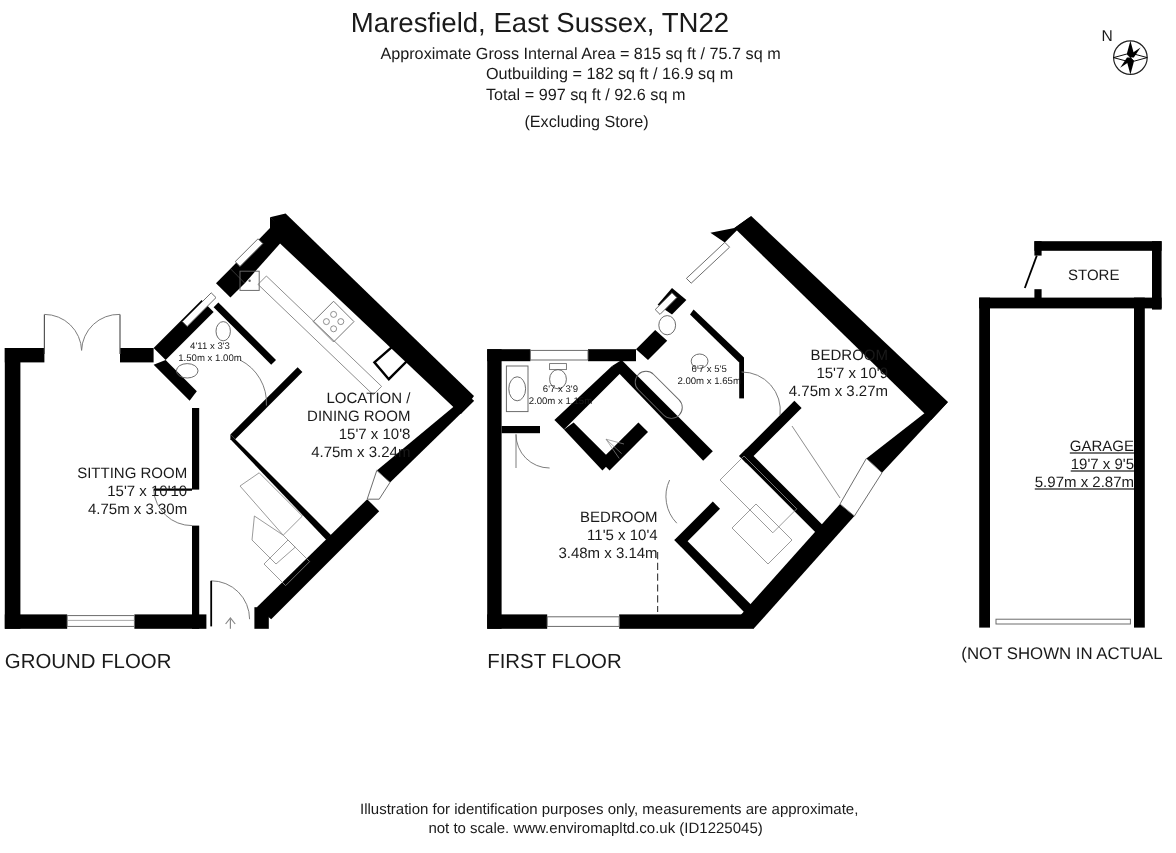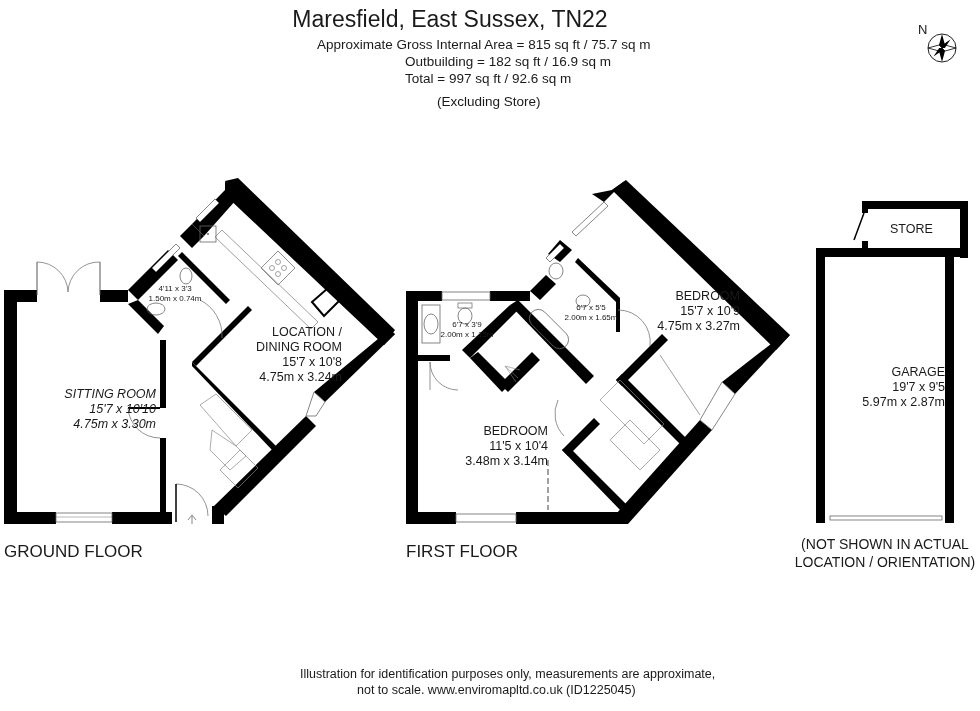--- a/index.html
+++ b/index.html
@@ -170,34 +170,34 @@
     <rect x="862" y="201" width="6" height="12"></rect>
     <rect x="862" y="241" width="6" height="10"></rect>
     <rect x="816" y="248" width="152" height="9"></rect>
     <rect x="816" y="248" width="9" height="275"></rect>
     <rect x="945" y="248" width="9" height="275"></rect>
     <line x1="864" y1="213" x2="854" y2="240" stroke="#000" stroke-width="1.5"></line>
     <rect x="830" y="516" width="112" height="4" fill="#fff" stroke="#666" stroke-width="0.8"></rect>
   </g>
 </svg>
 
-<div class="abs room" style="left:36px; top:387px; width:120px;font-style:italic;">
+<div class="abs room" style="left:36px; top:387px; width:120px;">
   <div>SITTING ROOM</div>
   <div>15'7 x 10'10</div>
   <div>4.75m x 3.30m</div>
 </div>
 <div class="abs room" style="left:222px; top:325px; width:120px;">
   <div>LOCATION /</div>
   <div>DINING ROOM</div>
   <div>15'7 x 10'8</div>
   <div>4.75m x 3.24m</div>
 </div>
 <div class="abs small" style="left:140px; top:284px; width:70px;">
   <div>4'11 x 3'3</div>
-  <div>1.50m x 0.74m</div>
+  <div>1.50m x 1.00m</div>
 </div>
 
 <div class="abs room" style="left:620px; top:289px; width:120px;">
   <div>BEDROOM</div>
   <div>15'7 x 10'9</div>
   <div>4.75m x 3.27m</div>
 </div>
 <div class="abs room" style="left:428px; top:424px; width:120px;">
   <div>BEDROOM</div>
   <div>11'5 x 10'4</div>
@@ -206,28 +206,27 @@
 <div class="abs small" style="left:432px; top:320px; width:70px;">
   <div>6'7 x 3'9</div>
   <div>2.00m x 1.15m</div>
 </div>
 <div class="abs small" style="left:556px; top:303px; width:70px;">
   <div>6'7 x 5'5</div>
   <div>2.00m x 1.65m</div>
 </div>
 
 <div class="abs room" style="left:890px; top:222px;">STORE</div>
-<div class="abs room" style="left:825px; top:365px; width:120px;">
+<div class="abs room" style="left:825px; top:365px; width:120px;text-decoration:underline;">
   <div>GARAGE</div>
   <div>19'7 x 9'5</div>
   <div>5.97m x 2.87m</div>
 </div>
 <div class="abs note" style="left:790px; top:535px; width:190px;">
   <div>(NOT SHOWN IN ACTUAL</div>
-  <div>LOCATION / ORIENTATION)</div>
 </div>
 
 <div class="abs floor-label" style="left:4px; top:542px;">GROUND FLOOR</div>
 <div class="abs floor-label" style="left:406px; top:542px;">FIRST FLOOR</div>
 
 <div class="abs" style="left:918px; top:22px; font-size:13px;">N</div>
 
 <div class="abs" id="footer1">Illustration for identification purposes only, measurements are approximate,</div>
 <div class="abs" id="footer2">not to scale. www.enviromapltd.co.uk (ID1225045)</div>
 

